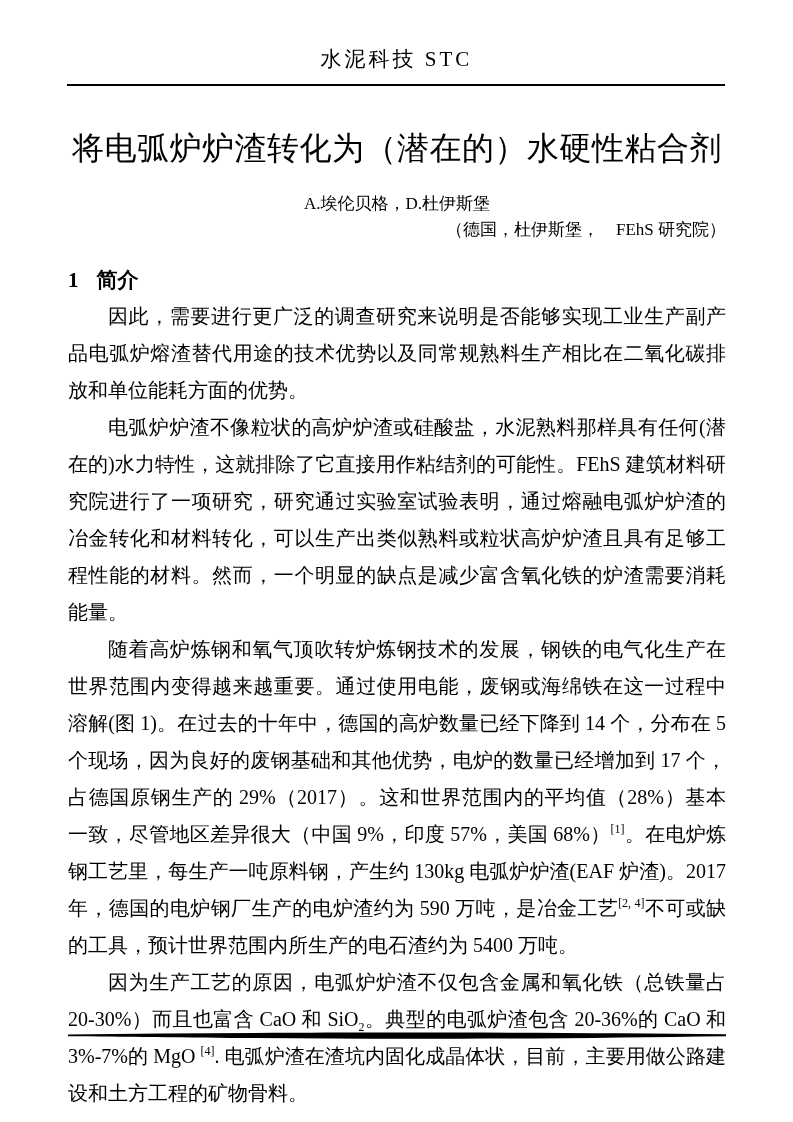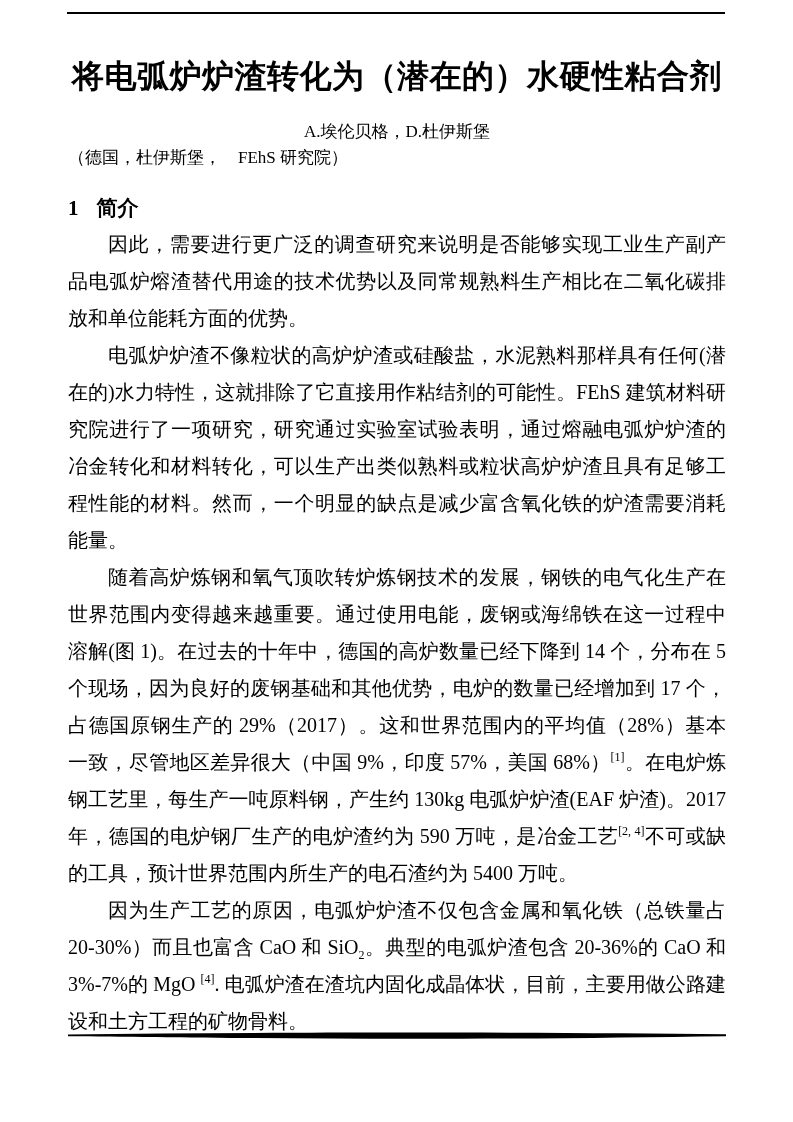--- a/index.html
+++ b/index.html
@@ -34,35 +34,35 @@
     height: 0;
   }
   
   .content {
     margin: 0 67px 0 68px;
   }
   .article-title {
     margin: 42px 0 0 0;
     text-align: center;
     font-family: "Liberation Sans", "DejaVu Sans", sans-serif;
-    font-weight: 700;
+    font-weight: 400;
     font-size: 32px;
     line-height: 40px;
     letter-spacing: 0.5px;
   }
   .authors {
     margin-top: 24px;
     text-align: center;
     font-size: 17px;
     line-height: 24px;
     white-space: pre-wrap;
   }
   .affiliation {
     margin-top: 2px;
-    text-align: left;
+    text-align: right;
     font-size: 17px;
     line-height: 24px;
     white-space: pre-wrap;
   }
   .section-heading {
     margin: 24px 0 4px 0;
     font-family: Liberation Serif, serif;
     font-weight: 700;
     font-size: 21px;
     line-height: 28px;
@@ -121,20 +121,21 @@
     position: absolute;
     right: 2px;
   }
 </style>
 </head>
 <body>
 
 <div class="page">
 
   <header>
+    <div class="journal-title">水泥科技 STC</div>
     <hr class="header-rule">
   </header>
 
   <main class="content">
 
     <h1 class="article-title">将电弧炉炉渣转化为（潜在的）水硬性粘合剂</h1>
 
     <div class="authors">A.埃伦贝格，D.杜伊斯堡</div>
 
     <div class="affiliation">（德国，杜伊斯堡，　FEhS 研究院）</div>

